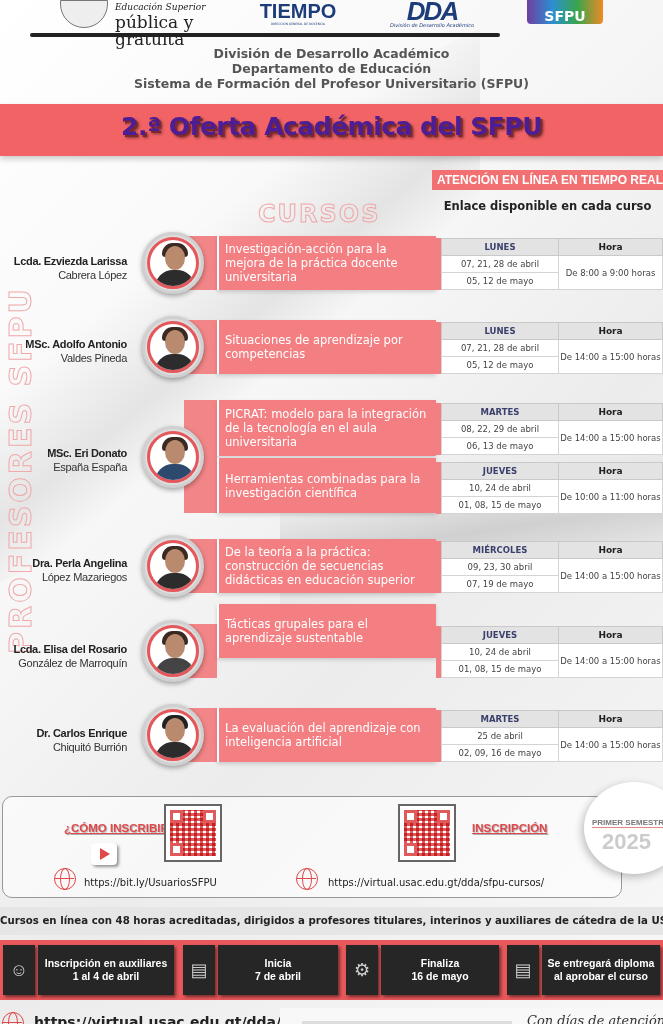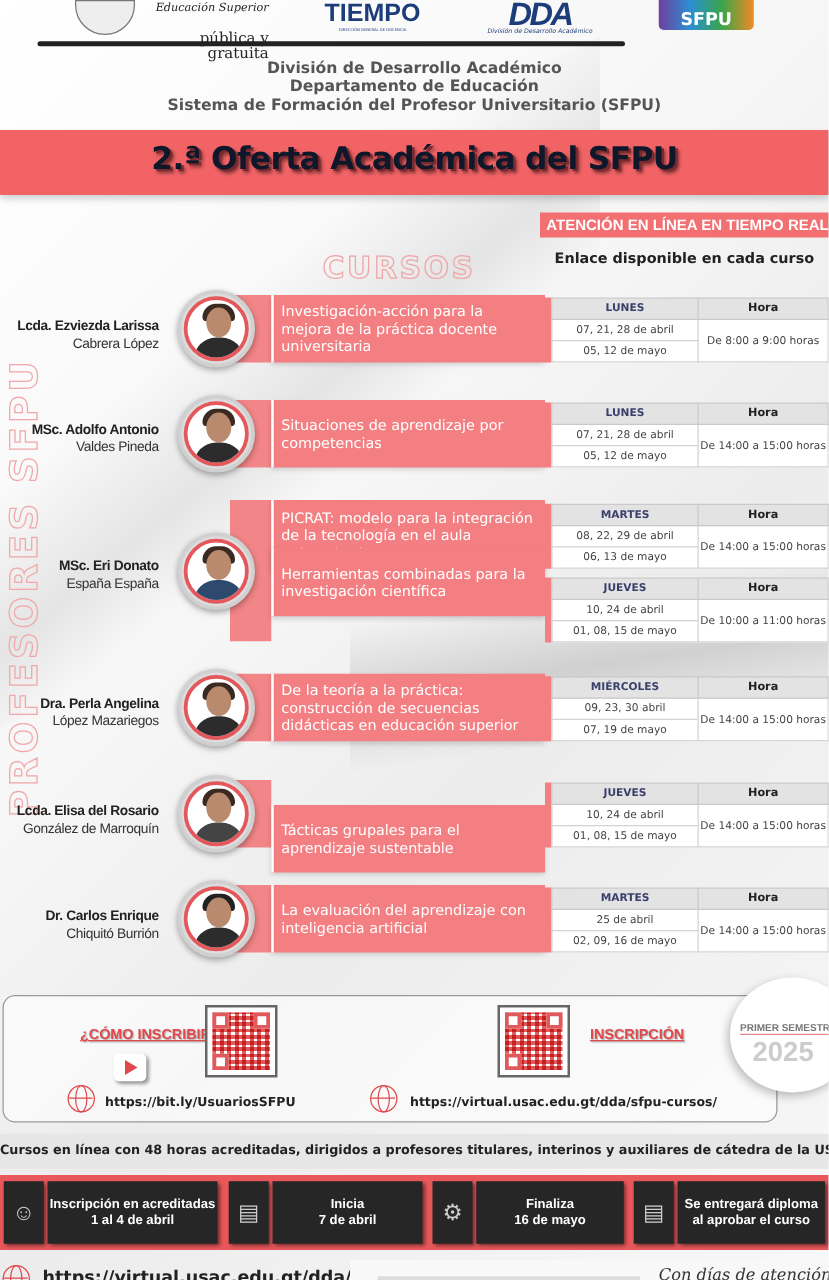--- a/index.html
+++ b/index.html
@@ -4,34 +4,34 @@
 <style>
 *{box-sizing:border-box;margin:0;padding:0}
 html,body{width:663px;height:1024px;overflow:hidden;background:#fff;font-family:"DejaVu Sans",sans-serif}
 .page{position:relative;width:663px;height:1024px;background:linear-gradient(135deg,#fff 0%,#f6f6f6 40%,#ececec 60%,#f8f8f8 100%);overflow:hidden}
 .swoosh{position:absolute;pointer-events:none}
 .sw1{left:-40px;top:150px;width:520px;height:330px;background:linear-gradient(160deg,rgba(0,0,0,0) 30%,rgba(0,0,0,0.08) 55%,rgba(255,255,255,0) 70%);transform:skewY(-25deg)}
 .sw2{left:280px;top:470px;width:420px;height:120px;background:linear-gradient(180deg,rgba(0,0,0,0),rgba(0,0,0,0.12),rgba(0,0,0,0));transform:skewY(-8deg)}
 .header{position:absolute;left:0;top:0;width:663px;height:40px}
 .logo{position:absolute;top:0;display:flex;align-items:center;justify-content:center}
 .seal{left:60px;width:48px;height:28px;border-radius:0 0 24px 24px;border:1px solid #777;background:#eee}
-.edu{left:115px;top:0;width:100px;height:30px;text-align:right;line-height:1}
+.edu{left:115px;top:0;width:100px;height:30px;text-align:left;line-height:1}
 .edu .l1{font-family:"DejaVu Serif",serif;font-style:italic;font-size:9px;color:#222;display:block;padding-top:3px}
-.edu .l2{font-family:"DejaVu Serif",serif;font-size:12px;color:#222;display:block;margin-top:12px}
+.edu .l2{font-family:"DejaVu Serif",serif;font-size:17px;color:#222;display:block;margin-top:2px}
 .diged{left:258px;top:0;width:80px;flex-direction:column}
 .diged .t{font-family:"Liberation Sans",sans-serif;font-weight:bold;font-size:20px;color:#1d3d7a;line-height:22px}
 .diged .s{font-size:3px;color:#1d3d7a}
 .dda{left:382px;top:0;width:100px;flex-direction:column}
 .dda .t{font-family:"Liberation Sans",sans-serif;font-weight:bold;font-style:italic;font-size:26px;color:#1d3d7a;line-height:22px;letter-spacing:-2px}
 .dda .s{font-size:5px;color:#1d3d7a;font-style:italic}
 .sfpu-logo{left:527px;top:0;width:76px;height:24px;border-radius:0 0 4px 4px;background:linear-gradient(90deg,#6f3fa0,#2b8fd1,#3aa54a,#f08a24);color:#fff;font-weight:bold;font-size:14px;align-items:flex-end}
 .topline{position:absolute;left:30px;top:33px;width:470px;height:4px;background:#222;border-radius:2px}
 .inst{position:absolute;left:0;top:46px;width:663px;text-align:center;color:#555;font-family:"DejaVu Sans",sans-serif;font-weight:bold;font-size:12.5px;line-height:15px}
 .banner{position:absolute;left:0;top:104px;width:663px;height:52px;background:#f26366;box-shadow:0 3px 6px rgba(0,0,0,0.2)}
-.banner h1{position:absolute;left:0;top:8px;width:663px;text-align:center;font-family:"DejaVu Sans",sans-serif;font-weight:bold;font-size:25px;color:#0f172a;letter-spacing:-0.5px;text-shadow:2px 2px 0 #7a2a2c,3px 3px 3px rgba(0,0,0,0.5)}
+.banner h1{position:absolute;left:0;top:8px;width:663px;text-align:center;font-family:"DejaVu Sans",sans-serif;font-weight:bold;font-size:25px;color:#4c1d95;letter-spacing:-0.5px;text-shadow:2px 2px 0 #7a2a2c,3px 3px 3px rgba(0,0,0,0.5)}
 .cursos{position:absolute;left:258px;top:200px;font-family:"DejaVu Sans",sans-serif;font-weight:bold;font-size:24px;color:transparent;-webkit-text-stroke:1px #f1a5a6;letter-spacing:2px}
 .atn{position:absolute;left:432px;top:170px;width:231px;height:20px;background:#f26f72;color:#fff;font-family:"Liberation Sans",sans-serif;font-weight:bold;font-size:12px;line-height:20px;padding-left:5px;white-space:nowrap;overflow:hidden}
 .enlace{position:absolute;left:432px;top:199px;width:231px;text-align:center;font-family:"DejaVu Sans",sans-serif;font-weight:bold;font-size:11.5px;color:#222}
 .vert{position:absolute;left:0;top:280px;width:40px;height:380px}
 .vert span{position:absolute;left:20px;top:190px;transform:translate(-50%,-50%) rotate(-90deg);white-space:nowrap;font-family:"DejaVu Sans",sans-serif;font-weight:bold;font-size:30px;color:transparent;-webkit-text-stroke:1px #f0a8aa;letter-spacing:3px}
 .prof{position:absolute;right:536px;text-align:right;font-family:"Liberation Sans",sans-serif;line-height:14px;width:130px}
 .prof .n{font-weight:bold;font-size:11px;color:#222;letter-spacing:-0.3px}
 .prof .s{font-size:11px;color:#333;letter-spacing:-0.3px}
 .avatar{position:absolute;left:142px;width:62px;height:62px;border-radius:50%;background:#ddd;border:3px solid #d0d0d0;box-shadow:0 2px 5px rgba(0,0,0,0.35)}
 .avatar .ring{position:absolute;left:2px;top:2px;width:52px;height:52px;border-radius:50%;border:3px solid #e4585c;background:#fff;overflow:hidden}
@@ -50,21 +50,21 @@
 .reg{position:absolute;left:2px;top:796px;width:620px;height:102px;border:1px solid #999;border-radius:10px;background:rgba(255,255,255,0.6)}
 .qr{position:absolute;width:58px;height:58px;border:2px solid #666;background:#fff;padding:4px}
 .qr .g{width:100%;height:100%;background:repeating-linear-gradient(90deg,#e05a5c 0 3px,#fff 3px 6px),repeating-linear-gradient(0deg,#e05a5c 0 3px,#fff 3px 5px);background-blend-mode:multiply;position:relative}
 .qr .f{position:absolute;width:13px;height:13px;border:3px solid #e05a5c;background:#fff}
 .reglabel{position:absolute;font-family:"Liberation Sans",sans-serif;font-weight:bold;font-size:11.5px;color:#e0484b;text-decoration:underline;text-shadow:1px 1px 1px rgba(0,0,0,0.3)}
 .play{position:absolute;left:91px;top:843px;width:26px;height:22px;background:#fff;border-radius:4px;box-shadow:2px 2px 3px rgba(0,0,0,0.4)}
 .play:after{content:"";position:absolute;left:9px;top:5px;border-left:10px solid #e0484b;border-top:6px solid transparent;border-bottom:6px solid transparent}
 .globe{position:absolute;width:22px;height:22px;border-radius:50%;border:1.5px solid #e0484b}
 .globe:before{content:"";position:absolute;left:5px;top:-1px;width:8px;height:20px;border-radius:50%;border:1.5px solid #e0484b}
 .globe:after{content:"";position:absolute;left:0;top:9px;width:19px;height:0;border-top:1.5px solid #e0484b}
-.url{position:absolute;font-family:"DejaVu Sans",sans-serif;font-weight:bold;font-size:10px;color:#222}
+.url{position:absolute;font-family:"DejaVu Sans",sans-serif;font-weight:normal;font-size:10px;color:#222}
 .sem{position:absolute;left:584px;top:782px;width:100px;height:92px;border-radius:50%;background:#fff;box-shadow:-2px 3px 8px rgba(0,0,0,0.25);text-align:left;padding:28px 0 0 8px}
 .sem .a{font-family:"Liberation Sans",sans-serif;font-weight:bold;font-size:8px;color:#777;white-space:nowrap;border-bottom:1px solid #e4888a;display:inline-block}
 .sem .b{font-family:"Liberation Sans",sans-serif;font-weight:bold;font-size:22px;color:#ccc;margin-left:10px}
 .note{position:absolute;left:0;top:907px;width:663px;height:28px;background:#e6e6e6;text-align:center;line-height:28px;font-family:"DejaVu Sans",sans-serif;font-weight:bold;font-size:10.2px;color:#222;white-space:nowrap}
 .infobar{position:absolute;left:0;top:940px;width:663px;height:60px;background:#e9585b;padding:5px 3px}
 .ib{position:absolute;top:5px;height:50px;background:#262626;box-shadow:2px 2px 3px rgba(0,0,0,0.5);color:#fff;display:flex;align-items:center;justify-content:center;text-align:center;font-family:"Liberation Sans",sans-serif;font-weight:bold;font-size:10.5px;line-height:13px}
 .ico{font-size:18px;color:#ccc;font-weight:normal}
 .bottomurl{position:absolute;left:0;top:1008px;width:270px;height:16px}
 .bottomurl .globe{left:2px;top:4px}
 .bottomurl .t{position:absolute;left:34px;top:6px;font-family:"DejaVu Sans",sans-serif;font-weight:bold;font-size:14px;color:#222}
@@ -185,21 +185,21 @@
   </div>
   <div class="tab" style="top:400px;height:113px"></div>
   <div class="avatar" style="top:426px">
       <div class="ring">
         <div class="body" style="background:#2d4a6e"></div>
         <div class="hair"></div>
         <div class="head"></div>
       </div>
     </div>
   <div class="course" style="top:400px;height:56px">PICRAT: modelo para la integración de la tecnología en el aula universitaria</div>
-  <div class="course" style="top:438px;height:55px">Herramientas combinadas para la investigación científica</div>
+  <div class="course" style="top:458px;height:55px">Herramientas combinadas para la investigación científica</div>
   <div class="sched" style="top:403px">
     <table>
         <tbody>
           <tr>
             <th class="day">MARTES</th>
             <th class="hr">Hora</th>
           </tr>
     <tr>
             <td>08, 22, 29 de abril</td>
             <td class="h" rowspan="2">De 14:00 a 15:00 horas</td>
@@ -264,21 +264,21 @@
     <div class="s">González de Marroquín</div>
   </div>
   <div class="tab" style="top:624px;height:54px"></div>
   <div class="avatar" style="top:620px">
       <div class="ring">
         <div class="body" style="background:#444"></div>
         <div class="hair"></div>
         <div class="head"></div>
       </div>
     </div>
-  <div class="course" style="top:644px;height:54px">Tácticas grupales para el aprendizaje sustentable</div>
+  <div class="course" style="top:604px;height:54px">Tácticas grupales para el aprendizaje sustentable</div>
   <div class="sched" style="top:626px">
     <table>
         <tbody>
           <tr>
             <th class="day">JUEVES</th>
             <th class="hr">Hora</th>
           </tr>
     <tr>
             <td>10, 24 de abril</td>
             <td class="h" rowspan="2">De 14:00 a 15:00 horas</td>
@@ -351,21 +351,21 @@
   </div>
 
   <div class="note">Cursos en línea con 48 horas acreditadas, dirigidos a profesores titulares, interinos y auxiliares de cátedra de la USAC.</div>
 
   <div class="infobar">
     <div class="ib" style="left:3px;width:32px">
         <span class="ico">☺</span>
       </div>
     <div class="ib" style="left:38px;width:136px">
         <div>
-          <div>Inscripción en acreditadas</div>
+          <div>Inscripción en auxiliares</div>
           <div>1 al 4 de abril</div>
         </div>
       </div>
     <div class="ib" style="left:183px;width:32px">
         <span class="ico">▤</span>
       </div>
     <div class="ib" style="left:218px;width:120px">
         <div>
           <div>Inicia</div>
           <div>7 de abril</div>

